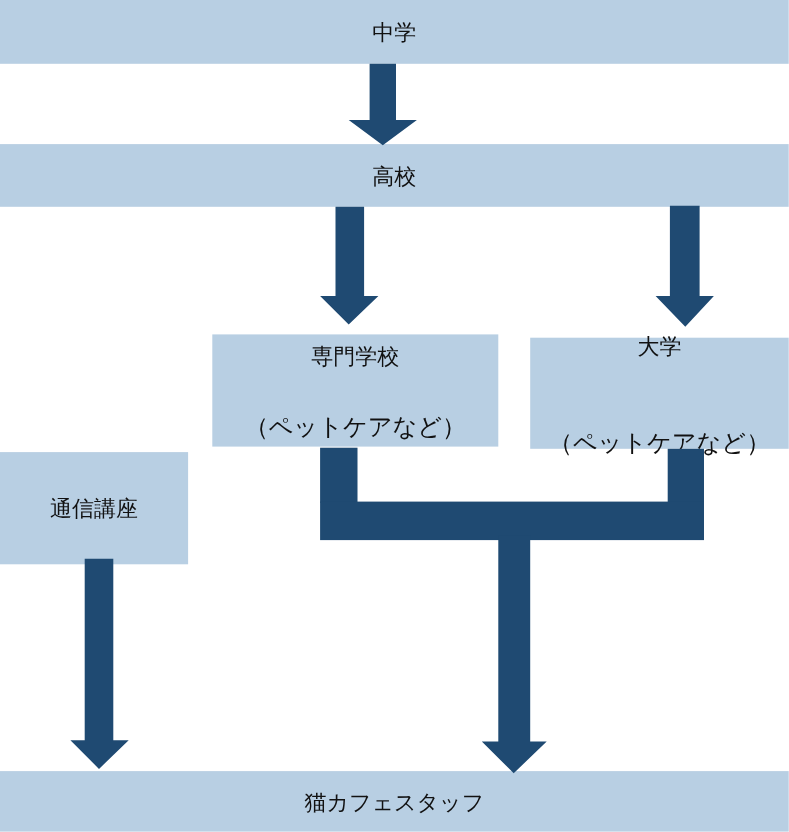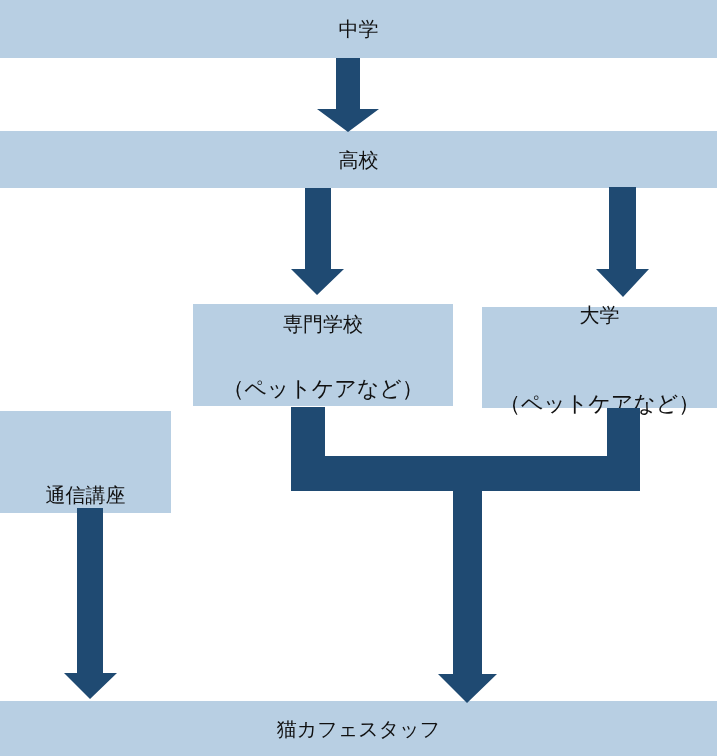--- a/index.html
+++ b/index.html
@@ -25,21 +25,21 @@
 <div class="box" style="left:193px;top:304px;width:260px;height:102px;">
   <span class="t1">専門学校</span>
   <span class="t2">（ペットケアなど）</span>
 </div>
 
 <div class="box" style="left:482px;top:307px;width:235px;height:101px;gap:24px;">
   <span class="t1">大学</span>
   <span class="t2">（ペットケアなど）</span>
 </div>
 
-<div class="box" style="left:0;top:411px;width:171px;height:102px;justify-content:flex-end;">
+<div class="box" style="left:0;top:411px;width:171px;height:102px;">
   <span class="t1">通信講座</span>
 </div>
 
 <div class="box" style="left:0;top:701px;width:717px;height:55px;">
   <span class="t1">猫カフェスタッフ</span>
 </div>
 
 <svg class="arrow" style="left:0;top:0;" width="717" height="756">
 
   <polygon fill="#1f4a72" points="336,58 360,58 360,109 379,109 348,132 317,109 336,109"></polygon>

